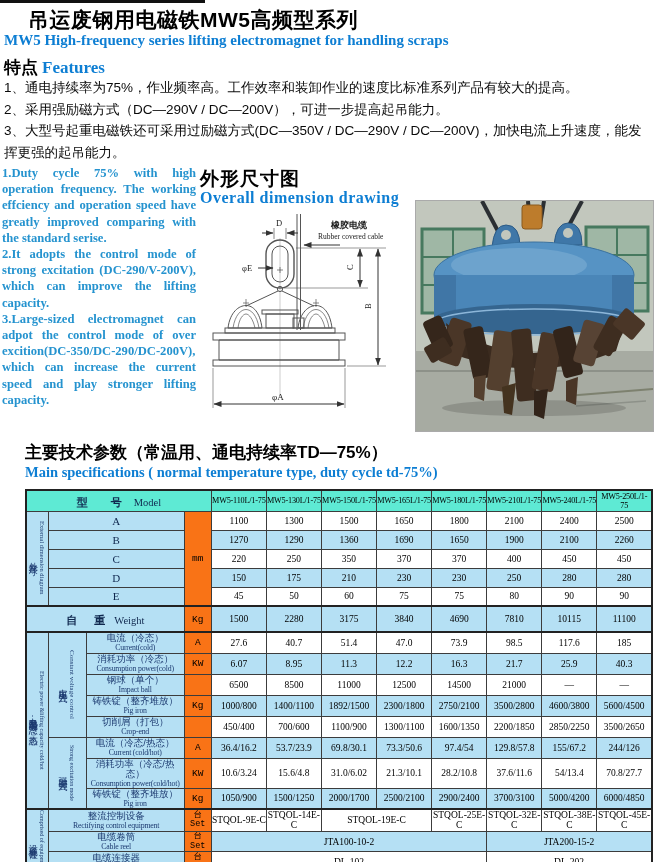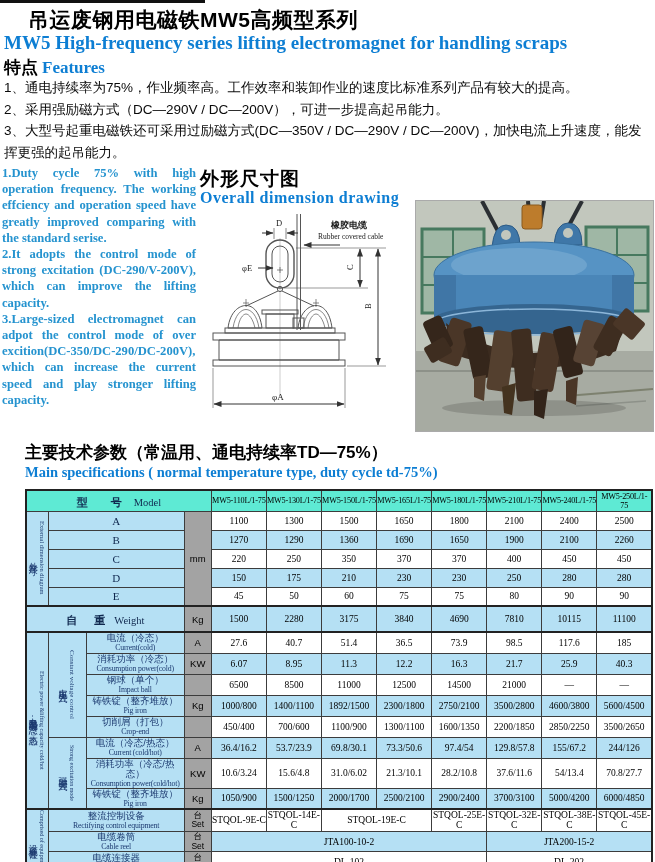--- a/index.html
+++ b/index.html
@@ -1,21 +1,21 @@
 <!DOCTYPE html>
 <html><head>
 <meta charset="utf-8">
 <style>
   html,body{margin:0;padding:0;}
   body{width:655px;height:862px;background:#fff;position:relative;overflow:hidden;
        font-family:"Liberation Sans",sans-serif;color:#111;}
   .abs{position:absolute;}
   .top-rule{left:0;top:0;width:205px;height:3px;background:#111;}
   .title-cn{left:28px;top:6px;font-size:21px;font-weight:bold;color:#000;letter-spacing:.5px;white-space:nowrap;}
-  .title-en{left:4px;top:32px;font-size:19px;font-weight:bold;color:#0d7ed3;
+  .title-en{left:4px;top:32px;font-size:15px;font-weight:bold;color:#0d7ed3;
             font-family:"Liberation Serif",serif;white-space:nowrap;}
   .feat-line{left:4px;top:56px;font-size:17px;font-weight:bold;}
   .feat-cn{color:#000;}
   .feat-en{color:#0d7ed3;font-family:"Liberation Serif",serif;margin-left:4px;}
   .feat-list{left:4px;top:77px;width:648px;font-size:13.5px;line-height:21.5px;color:#0a0a0a;}
   .feat-list p{margin:0;}
   .en-col{left:2px;top:165px;width:194px;color:#2593cf;font-family:"Liberation Serif",serif;
           font-size:12.6px;line-height:16.2px;text-align:justify;font-weight:bold;}
   .en-col p{margin:0;}
   .draw-title-cn{left:200px;top:166px;font-size:19px;font-weight:bold;color:#000;letter-spacing:1px;}
@@ -25,21 +25,21 @@
   .photo{left:415px;top:200px;border:1px solid #aaa;}
   .spec-title-cn{left:25px;top:441px;font-size:17px;font-weight:bold;color:#000;}
   .spec-title-en{left:25px;top:464px;font-size:14.5px;font-weight:bold;color:#0d7ed3;
                  font-family:"Liberation Serif",serif;}
   table.specs{position:absolute;left:25px;top:489px;width:628px;border-collapse:collapse;
               table-layout:fixed;border:2px solid #222;}
   .specs td{border:1px solid #3c3c3c;padding:0;text-align:center;vertical-align:middle;overflow:hidden;}
   .specs tr.hh{height:21px;} .specs tr.hd{height:19px;} .specs tr.hw{height:26px;}
   .specs tr.he{height:21px;} .specs tr.hq{height:20px;}
   td.lab,td.grp{background:#b5e0f4;}
-  td.unit{background:#a3a3a3;font-family:Liberation Sans, sans-serif;font-size:9.5px;color:#000;}
+  td.unit{background:#f97316;font-family:Liberation Mono, monospace;font-size:9.5px;color:#000;}
   td.val{background:#fff;font-family:"Liberation Serif",serif;font-size:9.5px;color:#000;}
   tr.sb td.val{background:#b5e0f4;}
   tr.head td{background:#5eead4;}
   td.model{font-family:"Liberation Serif",serif;font-size:8.2px;color:#000;letter-spacing:-0.2px;}
   .hcn{font-size:11px;color:#10284f;font-weight:bold;letter-spacing:6px;}
   .hen{font-family:"Liberation Serif",serif;font-size:10.5px;color:#10284f;margin-left:6px;}
   td.letter{font-family:"Liberation Serif",serif;font-size:11px;color:#10284f;}
   .lab .cn{display:block;font-size:9.5px;line-height:10px;color:#1c3a70;}
   .lab .en{display:block;font-family:"Liberation Serif",serif;font-size:7.8px;line-height:9px;
            color:#1c3a70;letter-spacing:-0.2px;white-space:nowrap;}
@@ -326,21 +326,21 @@
           </div>
         </td>
     <td class="lab">
           <span class="cn">电流（冷态）</span>
           <span class="en">Current(cold)</span>
         </td>
     <td class="unit">A</td>
     <td class="val">27.6</td>
         <td class="val">40.7</td>
         <td class="val">51.4</td>
-        <td class="val">36.5</td>
+        <td class="val">47.0</td>
         <td class="val">73.9</td>
         <td class="val">98.5</td>
         <td class="val">117.6</td>
         <td class="val">185</td>
   </tr>
   <tr class="he sb">
     <td class="lab">
           <span class="cn">消耗功率（冷态）</span>
           <span class="en">Consumption power(cold)</span>
         </td>

